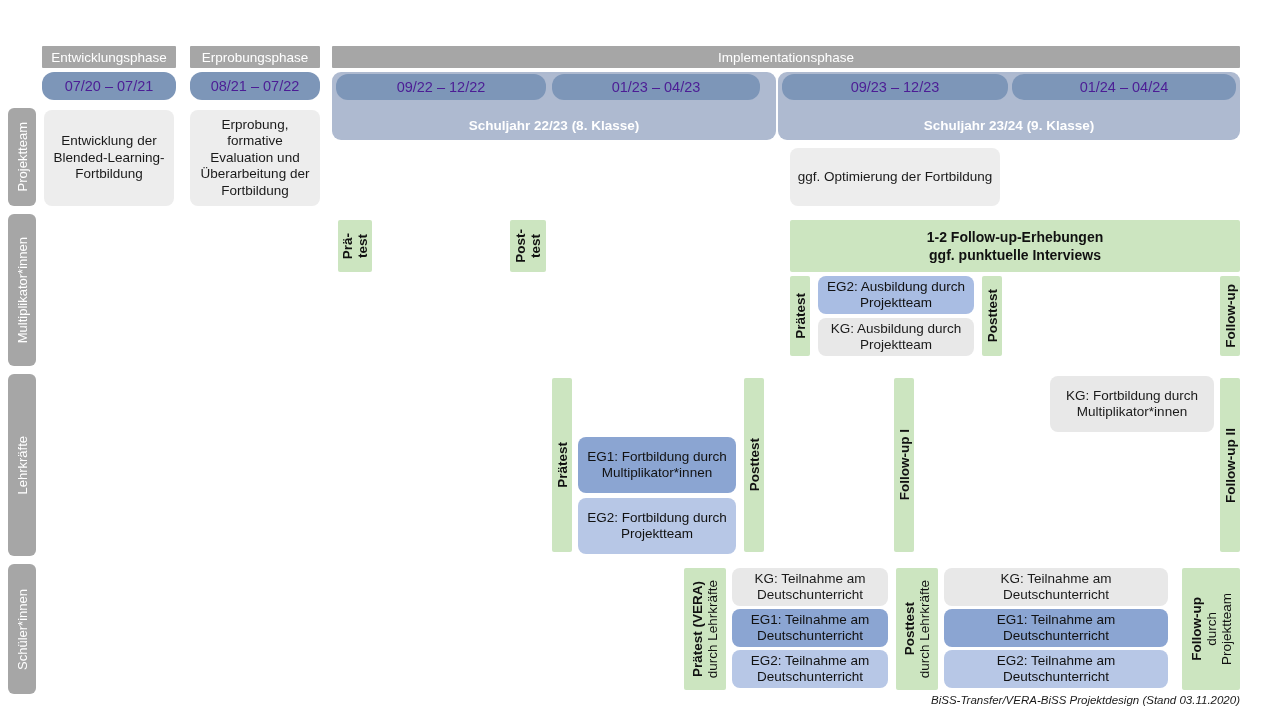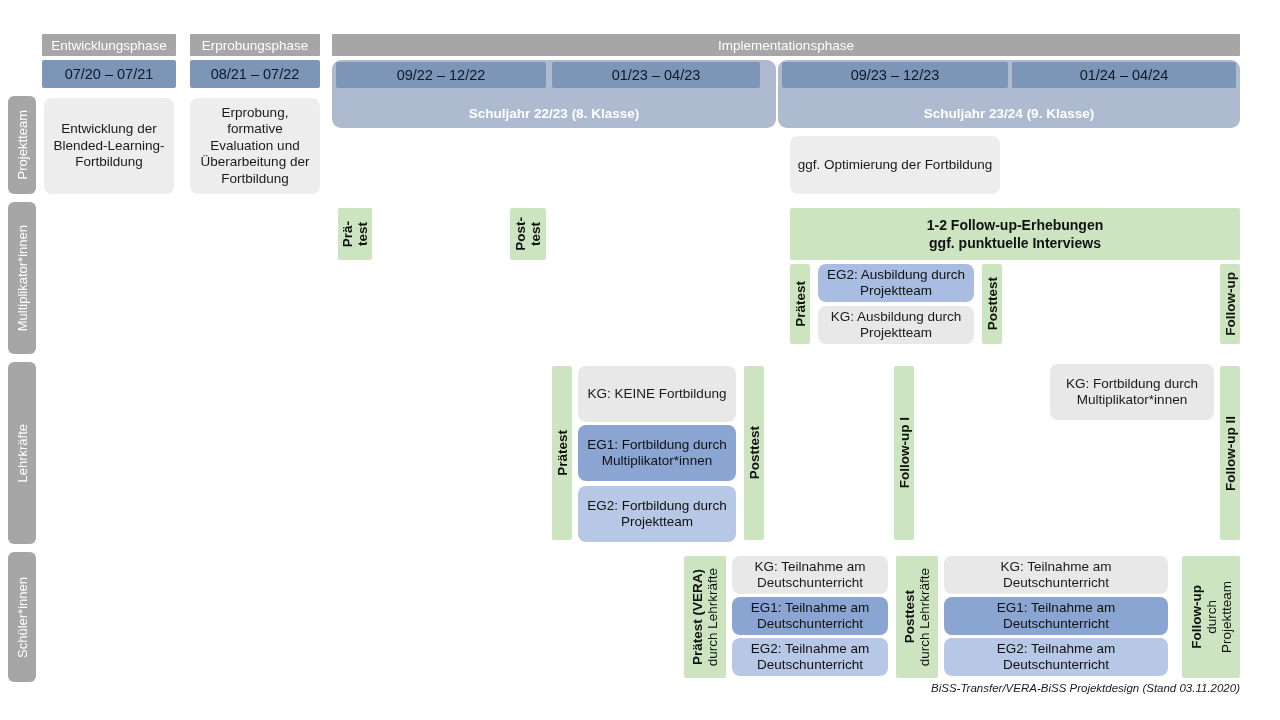--- a/index.html
+++ b/index.html
@@ -5,34 +5,34 @@
   html,body{margin:0;padding:0;}
   body{
     width:1280px;height:720px;
     background:#ffffff;
     font-family:"Liberation Sans", sans-serif;
     color:#1a1a1a;
     overflow:hidden;
   }
   #stage{position:relative;width:1280px;height:720px;}
 
-  .abs{position:absolute;box-sizing:border-box;}
+  .abs{position:absolute;box-sizing:border-box;margin-top:12px;}
 
   
   .phase-header{
     background:#a6a6a6;color:#ffffff;
     font-size:13.5px;
     display:flex;align-items:center;justify-content:center;
     border-radius:1px;
   }
   .date-bar{
-    background:#7d96b8;color:#0f172a;
+    background:#7d96b8;color:#4c1d95;
     font-size:14.5px;
     display:flex;align-items:center;justify-content:center;
-    border-radius:2px;
+    border-radius:12px;
   }
   .school-band{
     background:#aebad0;color:#ffffff;
     font-size:13.5px;font-weight:bold;
     display:flex;align-items:flex-end;justify-content:center;
     border-radius:9px;
     padding-bottom:7px;
   }
   .row-label{
     background:#a6a6a6;color:#ffffff;
@@ -170,21 +170,20 @@
   </div>
 
   <div class="abs green-strip" style="left:1220px;top:264px;width:20px;height:80px;">
     <span class="vtxt">Follow-up</span>
   </div>
 
   <div class="abs green-strip" style="left:552px;top:366px;width:20px;height:174px;">
     <span class="vtxt">Prätest</span>
   </div>
 
-  <div class="abs card gray" style="left:578px;top:366px;width:158px;height:56px;">KG:  KEINE Fortbildung</div>
 
   <div class="abs card blue-d" style="left:578px;top:425px;width:158px;height:56px;">EG1: Fortbildung durch Multiplikator*innen</div>
 
   <div class="abs card blue-l" style="left:578px;top:486px;width:158px;height:56px;">EG2: Fortbildung durch Projektteam</div>
 
   <div class="abs green-strip" style="left:744px;top:366px;width:20px;height:174px;">
     <span class="vtxt">Posttest</span>
   </div>
 
   <div class="abs green-strip" style="left:894px;top:366px;width:20px;height:174px;">

